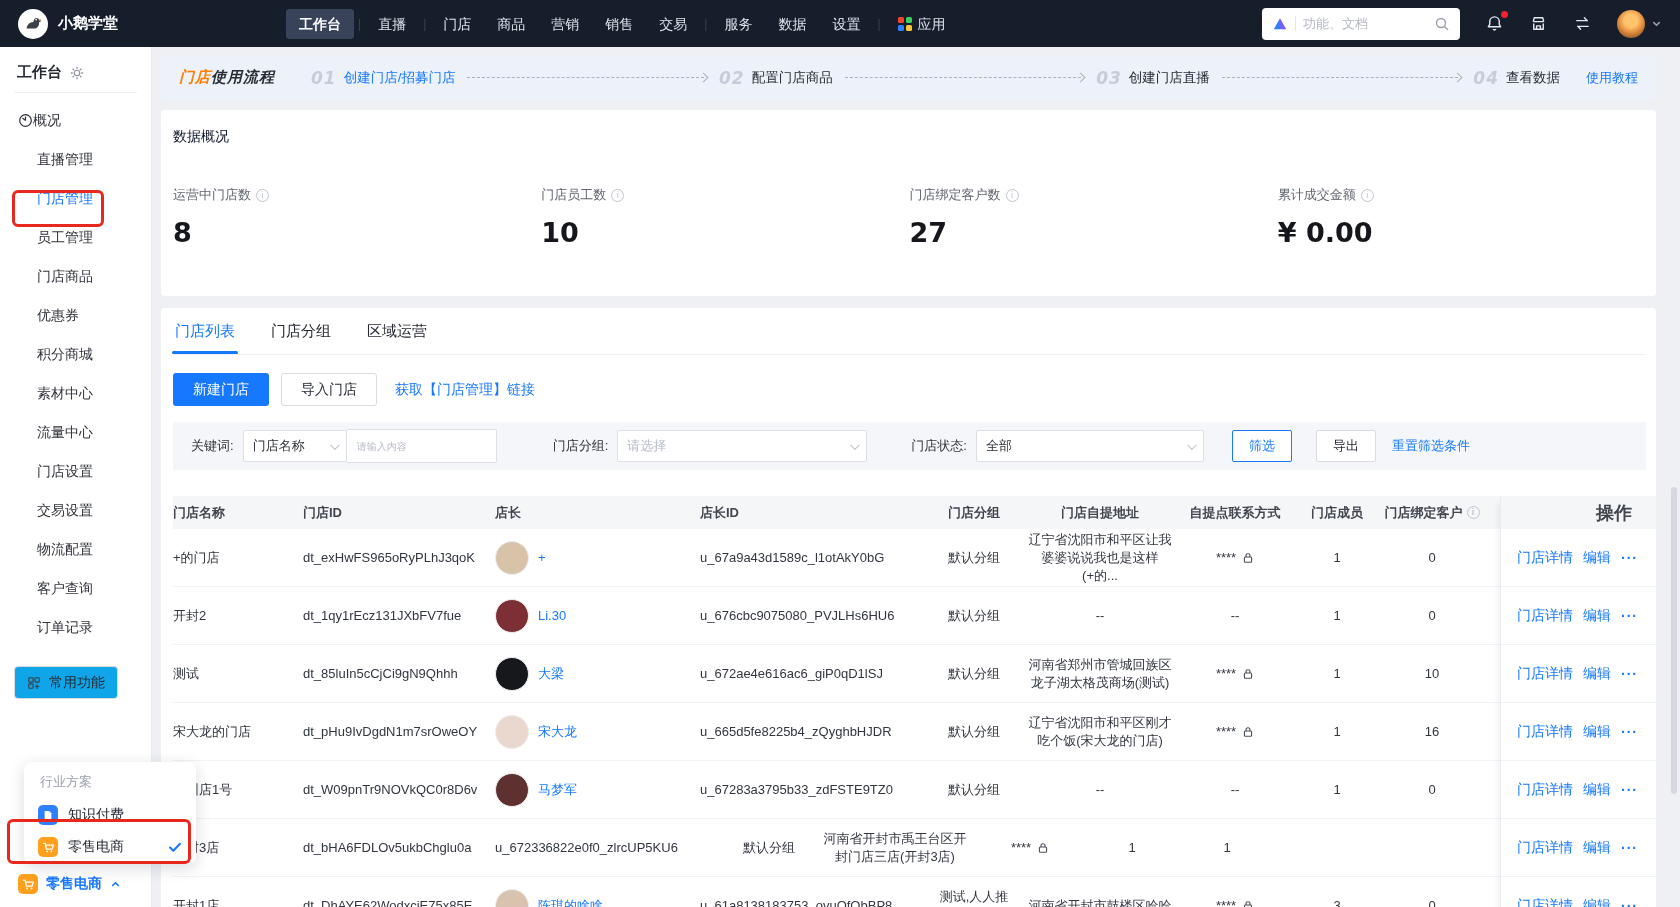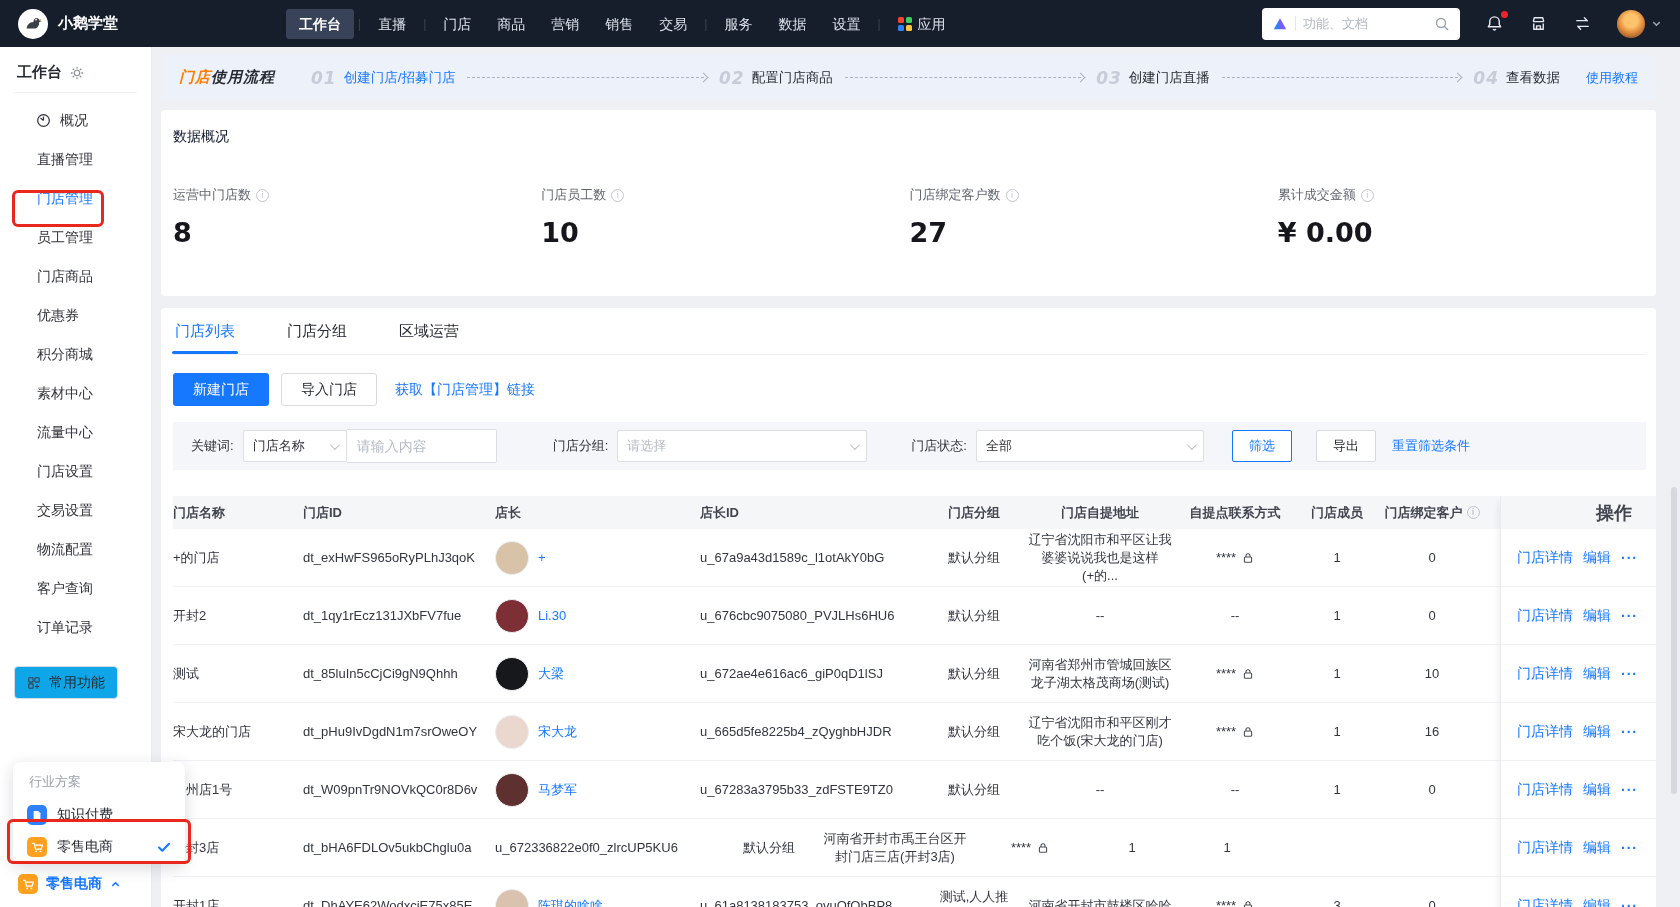--- a/index.html
+++ b/index.html
@@ -25,28 +25,28 @@
   .red-dot { position:absolute; top:-3px; right:-4px; width:7px; height:7px; background:#f5222d; border-radius:50%; }
   .avatar-top { width:28px; height:28px; border-radius:50%; background:radial-gradient(circle at 50% 38%, #ffc36b 0 30%, #e08a3c 55%, #5d3a22 100%); }
   .acct { display:flex; align-items:center; gap:6px; cursor:pointer; }
 
   
   .sidebar { position:absolute; top:47px; left:0; bottom:0; width:152px; background:#fff; border-right:1px solid #e9ebf0; z-index:2; }
   .sd-title { display:flex; align-items:center; gap:8px; padding:16px 0 10px 17px; font-size:15px; font-weight:700; color:#262a33; }
   .sd-divider { border-top:1px solid #edeff3; margin:0 14px; }
   .sd-list { padding-top:8px; }
   .sd-item { height:39px; display:flex; align-items:center; padding-left:37px; font-size:14px; color:#30333a; cursor:pointer; }
-  .sd-item.with-icon { padding-left:36px; gap:9px; }
+  .sd-item.with-icon { padding-left:18px; }
   .sd-item.active { color:#1678ff; }
   .quick-btn { margin:19px 0 0 14px; width:104px; height:33px; border:1px solid #d8dbe2; border-radius:4px; display:flex; align-items:center; justify-content:center; gap:8px; font-size:14px; color:#262a33; cursor:pointer; background:#0ea5e9; }
   .sd-footer { position:absolute; left:18px; bottom:13px; display:flex; align-items:center; gap:8px; color:#1678ff; font-size:14px; font-weight:600; cursor:pointer; }
   .sq-icon { width:20px; height:20px; border-radius:5px; display:flex; align-items:center; justify-content:center; flex:none; }
 
   
-  .popup { position:absolute; left:13px; top:762px; width:172px; height:102px; background:#fff; border-radius:8px; box-shadow:0 4px 16px rgba(25,31,50,.16); z-index:40; padding:9px 0 6px; }
+  .popup { position:absolute; left:24px; top:762px; width:172px; height:102px; background:#fff; border-radius:8px; box-shadow:0 4px 16px rgba(25,31,50,.16); z-index:40; padding:9px 0 6px; }
   .popup-title { padding:2px 16px 8px; font-size:13px; color:#9ba1ac; }
   .popup-item { height:32px; display:flex; align-items:center; gap:10px; padding:0 14px; font-size:14px; color:#262a33; cursor:pointer; }
   .popup-check { margin-left:auto; display:flex; }
 
   
   .anno { position:absolute; border:3px solid #e8271d; border-radius:6px; z-index:50; pointer-events:none; }
   .anno1 { left:12px; top:190px; width:92px; height:37px; }
   .anno2 { left:7px; top:819px; width:184px; height:45px; }
 
   
@@ -71,40 +71,40 @@
   .card { background:#fff; border-radius:4px; }
   .overview { margin-top:10px; height:186px; padding:18px 10px 0 12px; }
   .ov-title { font-size:14px; color:#0f172a; font-weight:500; }
   .stats { display:grid; grid-template-columns:repeat(4,1fr); margin-top:40px; }
   .stat-label { font-size:13px; color:#60656e; display:flex; align-items:center; gap:5px; }
   .stat-value { margin-top:13px; font-size:27px; font-weight:700; color:#15171c; font-family:"DejaVu Sans", sans-serif; }
   .info-i { width:13px; height:13px; border:1px solid #c0c5cf; border-radius:50%; color:#c0c5cf; font-size:9px; line-height:11px; text-align:center; display:inline-block; font-style:normal; flex:none; }
 
   
   .panel { margin-top:12px; height:620px; padding:14px 10px 0 12px; border-radius:4px 4px 0 0; position:relative; }
-  .tabs { display:flex; gap:52px; border-bottom:1px solid #eef0f3; padding-left:2px; }
+  .tabs { display:flex; gap:36px; border-bottom:1px solid #eef0f3; padding-left:2px; }
   .tab { font-size:15px; color:#262a33; padding-bottom:13px; position:relative; cursor:pointer; }
   .tab.active { color:#1678ff; }
   .tab.active::after { content:""; position:absolute; left:-3px; right:-3px; bottom:0; height:3px; background:#1678ff; border-radius:2px; }
   .btn-row { margin-top:18px; display:flex; align-items:center; gap:12px; }
   .btn { height:33px; padding:0 19px; border-radius:3px; font-size:14px; display:flex; align-items:center; cursor:pointer; border:1px solid transparent; }
   .btn-primary { background:#1678ff; color:#fff; }
   .btn-plain { background:#fff; border-color:#d8dbe2; color:#262a33; }
   .link { color:#1678ff; font-size:14px; cursor:pointer; }
   .get-link { margin-left:6px; }
 
   
   .filterbar { margin-top:16px; height:48px; background:#f5f6f9; display:flex; align-items:center; padding:0 18px; font-size:13px; color:#30333a; }
   .f-label { margin-right:9px; white-space:nowrap; }
   .sel { height:32px; background:#fff; border:1px solid #dcdfe6; border-radius:2px; display:flex; align-items:center; padding:0 9px; cursor:pointer; }
   .sel .txt { flex:1; font-size:13px; color:#30333a; }
   .sel .txt.placeholder { color:#b6bbc6; }
   .sel-caret { width:7px; height:7px; border-right:1.4px solid #b9bfca; border-bottom:1.4px solid #b9bfca; transform:rotate(45deg) translateY(-2px); flex:none; margin-left:6px; }
   .kw-select { width:104px; border-radius:2px 0 0 2px; }
-  .kw-input { width:150px; height:32px; border:1px solid #dcdfe6; border-left:none; border-radius:0 2px 2px 0; padding:16px 10px; font-size:14px; color:#30333a; outline:none; font-family:inherit; }
+  .kw-input { width:150px; height:32px; border:1px solid #dcdfe6; border-left:none; border-radius:0 2px 2px 0; padding:16px 10px; font-size:10px; color:#30333a; outline:none; font-family:inherit; }
   .kw-input::placeholder { color:#b6bbc6; }
   .grp-select { width:250px; margin-right:0; }
   .sts-select { width:228px; }
   .g2 { margin-left:56px; } .g3 { margin-left:44px; }
   .f-btn { width:60px; height:32px; border-radius:2px; font-size:13px; display:flex; align-items:center; justify-content:center; cursor:pointer; background:#fff; }
   .f-filter { margin-left:28px; border:1px solid #1678ff; color:#1678ff; }
   .f-export { margin-left:24px; border:1px solid #d8dbe2; color:#262a33; }
   .f-reset { margin-left:16px; font-size:13px; }
 
   

